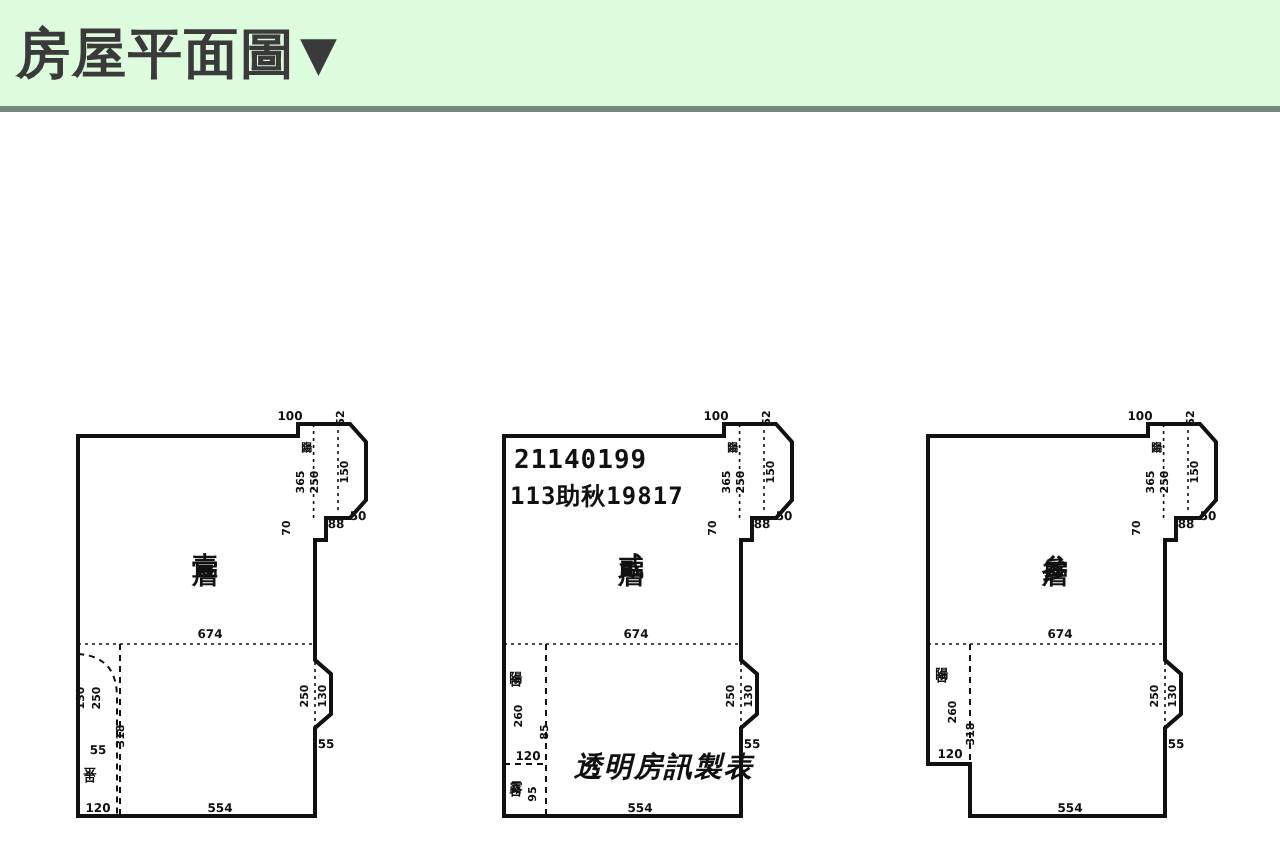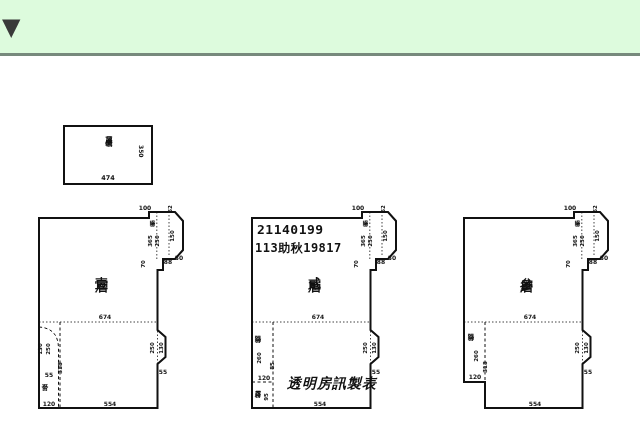--- a/index.html
+++ b/index.html
@@ -37,28 +37,24 @@
          writing-mode:vertical-rl;text-orientation:upright;}
   #wm{position:absolute;left:287px;top:375px;width:140px;font-family:"Liberation Serif","DejaVu Serif",serif;
       font-size:14px;font-weight:bold;font-style:italic;letter-spacing:1px;color:#111;white-space:nowrap;}
 </style>
 </head>
 <body>
 
 <div id="stage">
 
   <div id="hdr">
+    <span class="t">房屋平面圖</span>
     <span class="tri">▼</span>
   </div>
 
-  <div id="roofbox">
-    <div class="lbl vtxt">屋頂突出物</div>
-    <div class="w">474</div>
-    <div class="h">350</div>
-  </div>
 
   <svg class="plan" style="left:30px;top:200px" viewBox="0 0 160 215">
     <path class="outline" d="M9 18 H119 V12 H145 L153 21 V50 L145 59 H133 V70 H127.5 V130 L135.5 137 V157 L127.5 164 V208 H9 Z"></path>
     <path class="dot" d="M126.8 12 V59"></path>
     <path class="dot" d="M139 15 V57"></path>
     <path class="dot" d="M9 122 H127.5"></path>
     <path class="dot" d="M127.5 131 V163"></path>
     <path class="dash" d="M30 122 V208"></path>
     <path class="dash" d="M9 127 C24 128 28.5 137 28.5 149 V208"></path>
     <text class="d" x="115" y="10">100</text>

